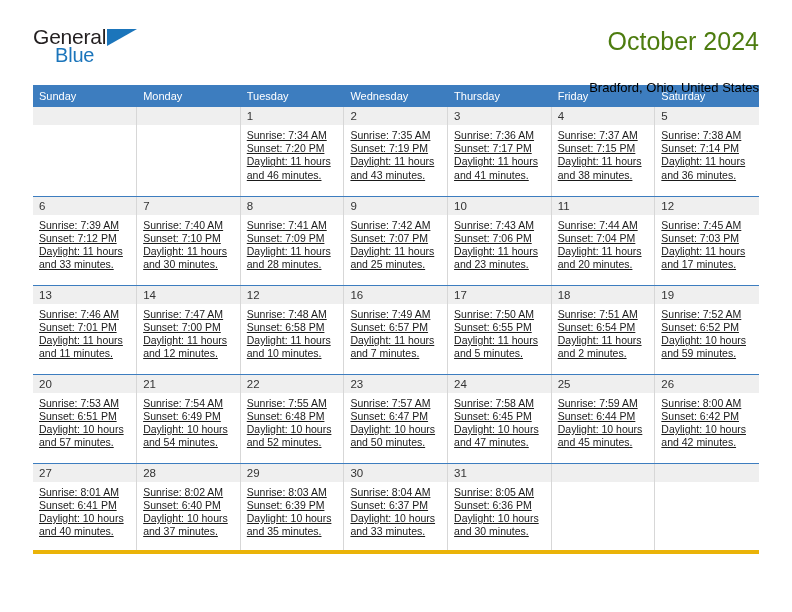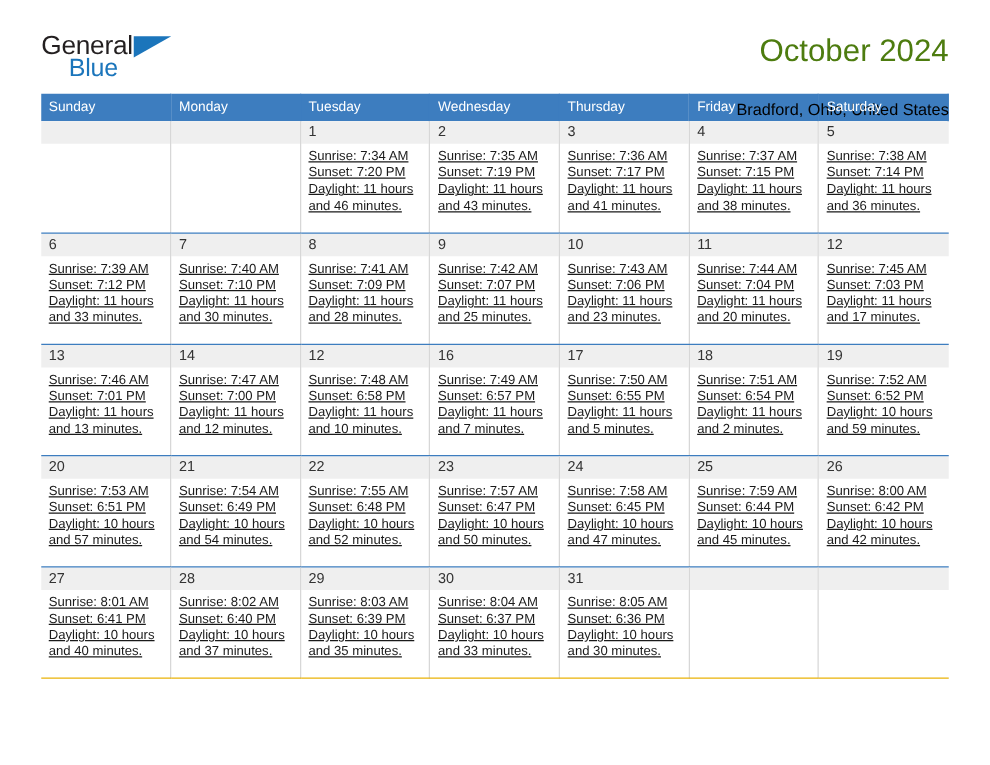--- a/index.html
+++ b/index.html
@@ -81,21 +81,21 @@
     color: #000;
     margin-top: 24px;
     white-space: nowrap;
   }
 
   
   .calendar {
     width: 726px;
     border-collapse: collapse;
     table-layout: fixed;
-    margin-top: 1px;
+    margin-top: 11px;
   }
 
   .calendar th {
     background: #3d7dbf;
     color: #ffffff;
     font-size: 11px;
     font-weight: normal;
     text-align: left;
     padding: 5px 0 5px 6px;
     height: 20px;
@@ -106,21 +106,21 @@
   .calendar td {
     vertical-align: top;
     padding: 0;
     border-right: 1px solid #d7d7d7;
     border-bottom: 1px solid #3d7dbf;
     height: 89px;
     box-sizing: border-box;
     background: #ffffff;
   }
   .calendar td:last-child { border-right: none; }
-  .calendar tr:last-child td { border-bottom: 1px solid #eab308; }
+  .calendar tr:last-child td { border-bottom: 4px solid #eab308; }
 
   .cell-inner {
     height: 100%;
     box-sizing: border-box;
   }
 
   .daynum {
     background: #efefef;
     font-size: 11.5px;
     color: #333;
@@ -330,21 +330,21 @@
           </td>
         </tr>
         <tr>
           <td>
             <div class="cell-inner">
               <div class="daynum">13</div>
               <div class="details">
                 <div>Sunrise: 7:46 AM</div>
                 <div>Sunset: 7:01 PM</div>
                 <div>Daylight: 11 hours</div>
-                <div>and 13 minutes.</div>
+                <div>and 11 minutes.</div>
               </div>
             </div>
           </td>
           <td>
             <div class="cell-inner">
               <div class="daynum">14</div>
               <div class="details">
                 <div>Sunrise: 7:47 AM</div>
                 <div>Sunset: 7:00 PM</div>
                 <div>Daylight: 11 hours</div>

